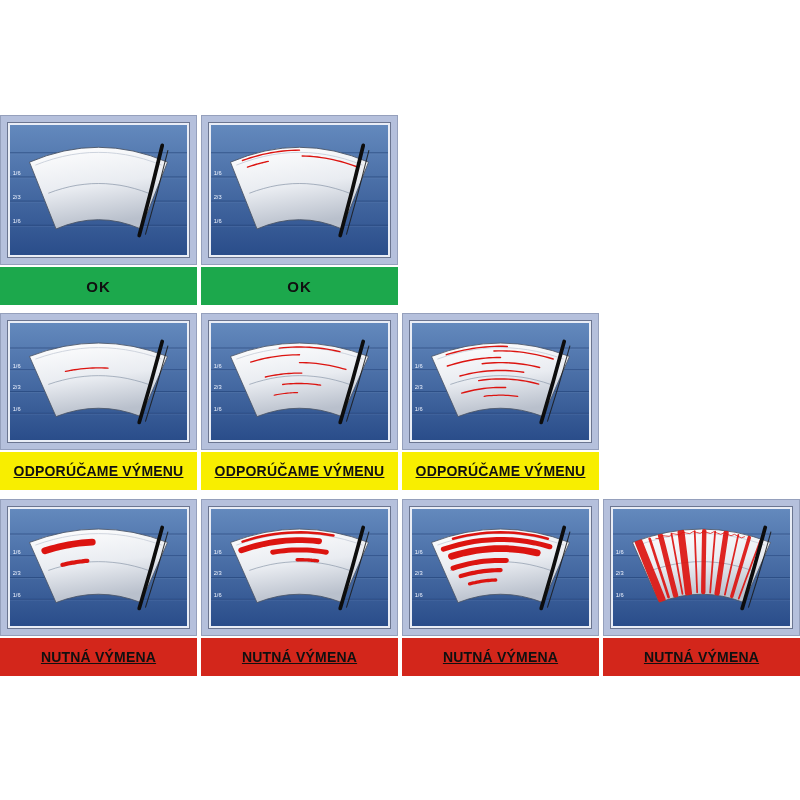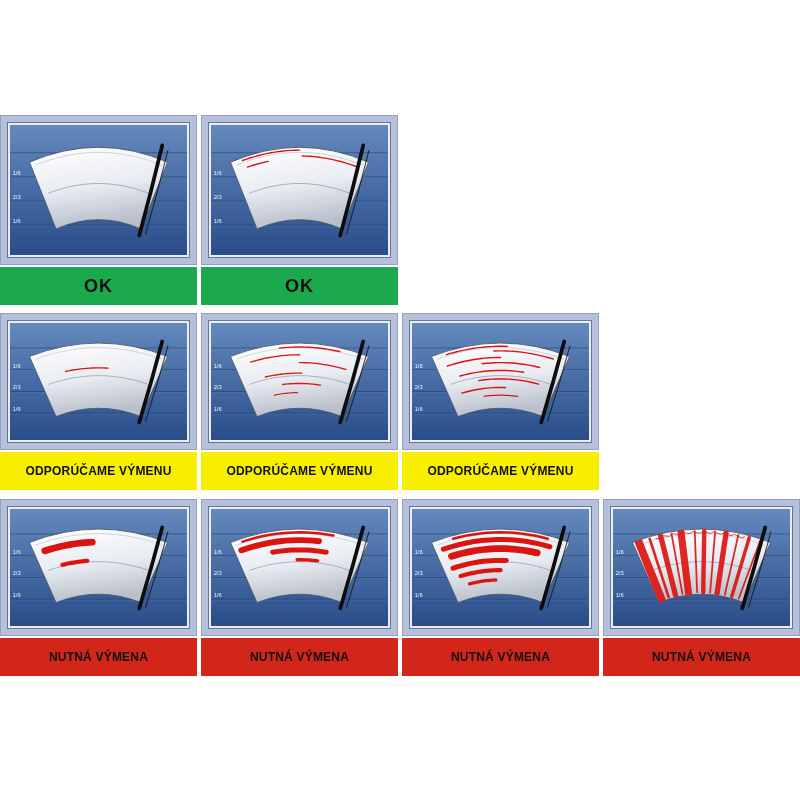--- a/index.html
+++ b/index.html
@@ -14,22 +14,22 @@
   .screen{
     position:absolute;left:8px;right:8px;top:8px;bottom:8px;
     border:2px solid #e9edf6;
     box-shadow:0 0 0 1px #6b7590, inset 0 0 0 1px rgba(10,30,70,.55);
   }
   .screen svg{display:block;width:100%;height:100%;}
   .banner{
     position:absolute;display:flex;align-items:center;justify-content:center;
     font-weight:bold;color:#101010;
   }
-  .banner.ok{font-size:18px;letter-spacing:1px;}
-  .banner.small{font-size:12px;letter-spacing:.2px;}
+  .banner.ok{font-size:15px;letter-spacing:1px;}
+  .banner.small{font-size:14px;letter-spacing:.2px;text-decoration:underline;}
   .lvl{font-family:"Liberation Sans",sans-serif;}
 </style>
 </head>
 <body>
 
 <svg width="0" height="0" style="position:absolute" aria-hidden="true">
   <defs>
     <linearGradient id="gScreen" x1="0" y1="0" x2="0" y2="1">
       <stop offset="0" stop-color="#6389bd"></stop>
       <stop offset="1" stop-color="#2a4d8a"></stop>

